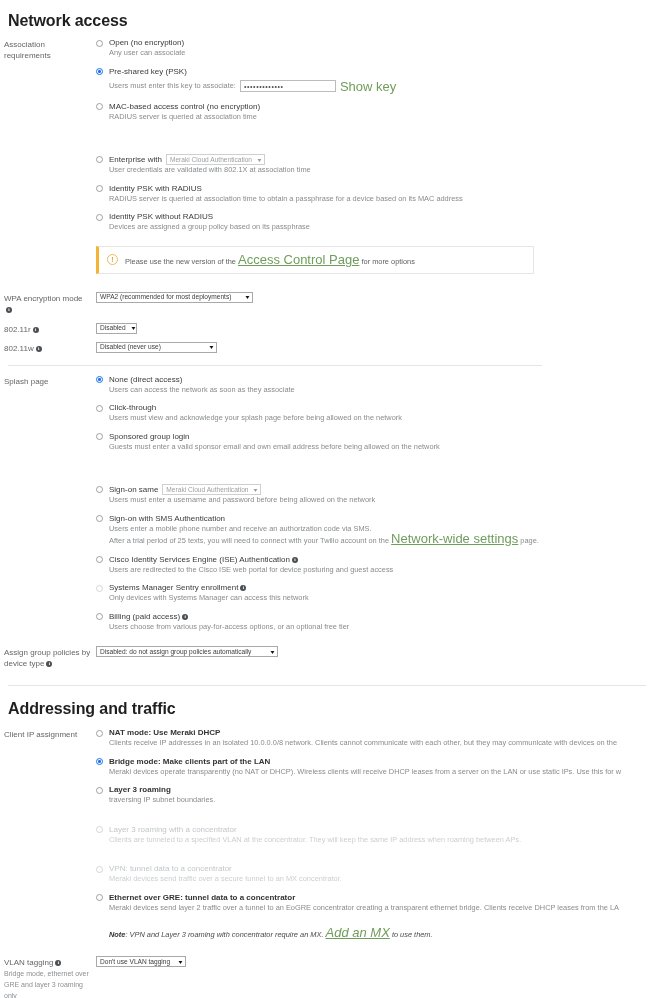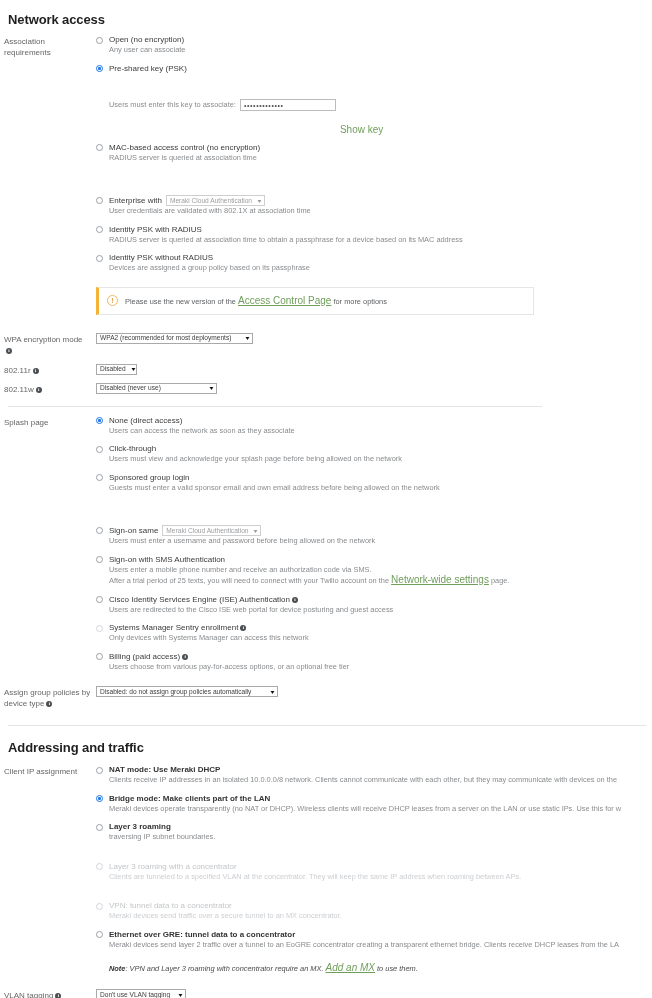--- a/index.html
+++ b/index.html
@@ -13,21 +13,21 @@
     overflow: hidden;
     font-family: "Liberation Sans", sans-serif;
     font-size: 8px;
     color: #3a3a3a;
     -webkit-font-smoothing: antialiased;
   }
   .page { position: relative; width: 652px; padding: 0 0 0 0; }
 
   
   .section-title {
-    font-size: 13px;
+    font-size: 16px;
     font-weight: bold;
     color: #1f1f1f;
     letter-spacing: -0.1px;
     margin: 0;
     padding: 0 0 0 8px;
   }
   .hdr-net { padding-top: 0px; }
   .hdr-addr { padding-top: 0px; }
 
   
@@ -134,22 +134,21 @@
     font-size: 7px;
     letter-spacing: 0.6px;
     color: #555;
     padding: 0 3px;
     line-height: 11px;
     font-family: "Liberation Sans", sans-serif;
   }
   .link {
     color: #6f9e5a;
     text-decoration: none;
-    font-size: 10px;
-    margin-top: 48px;
+    font-size: 13px;
   }
   .link.u { text-decoration: underline; }
 
   
   .banner {
     margin-top: 13px;
     border: 1px solid #e6e6e6;
     border-left: 3px solid #f5b335;
     background: #ffffff;
     height: 28px;

